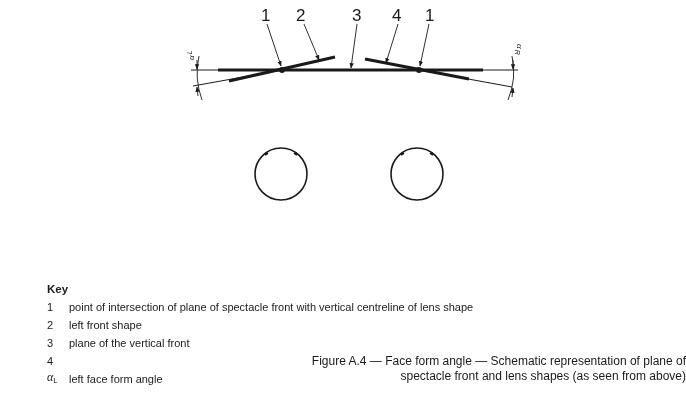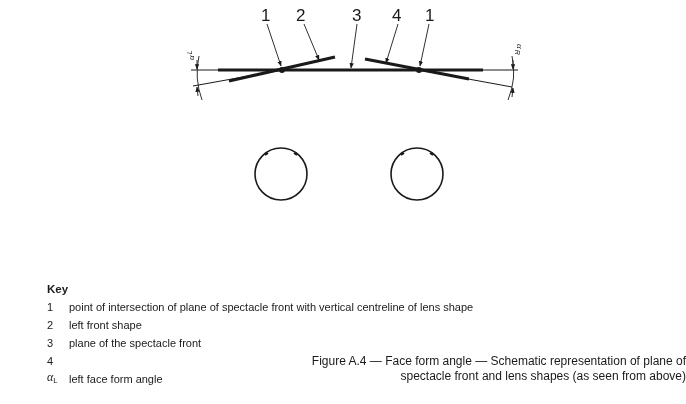--- a/index.html
+++ b/index.html
@@ -83,21 +83,21 @@
   <div class="key-row">
     <span class="key-sym">1</span>
     <span>point of intersection of plane of spectacle front with vertical centreline of lens shape</span>
   </div>
   <div class="key-row">
     <span class="key-sym">2</span>
     <span>left front shape</span>
   </div>
   <div class="key-row">
     <span class="key-sym">3</span>
-    <span>plane of the spectacle front</span>
+    <span>plane of the vertical front</span>
   </div>
   <div class="key-row">
     <span class="key-sym">4</span>
   </div>
   <div class="key-row">
     <span class="key-sym"><span class="greek">α</span><sub>L</sub></span>
     <span>left face form angle</span>
   </div>
 </div>
 

